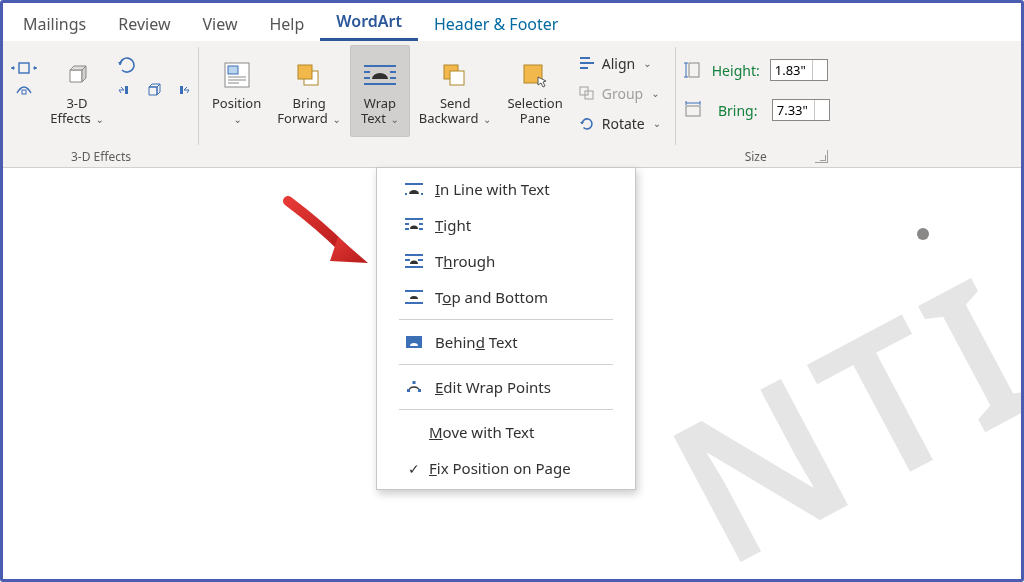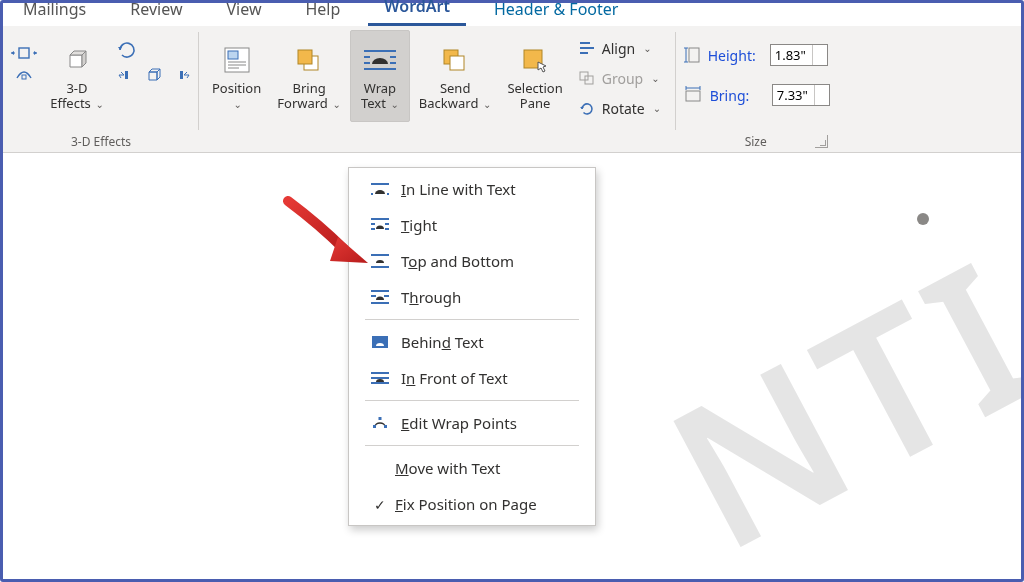--- a/index.html
+++ b/index.html
@@ -12,22 +12,22 @@
     box-sizing:border-box;
     width:1024px;height:582px;
     border:3px solid #4a5db0;
     border-radius:3px;
     position:relative;
     display:flex;flex-direction:column;
   }
   
   .tabs{
     display:flex;align-items:flex-end;
-    gap:12px;
-    height:23px;
+    gap:0;
+    height:38px;
     background:#fff;
     padding:0 4px;
   }
   .tab{
     padding:8px 16px 6px 16px;
     font-size:16px;color:#555;
     cursor:pointer;
   }
   .tab.active{
     color:#2b579a;font-weight:600;
@@ -88,44 +88,44 @@
     font-size:14px;color:#323130;cursor:pointer;
     border-radius:2px;
   }
   .hcmd.disabled{color:#a19f9d;}
   .hcmd .caret{font-size:10px;color:#605e5c;margin-left:2px;}
   .stack{display:flex;flex-direction:column;gap:2px;padding-top:4px;}
   
   .size-row{
     display:flex;align-items:center;gap:6px;height:30px;
   }
-  .size-row .lbl{font-size:14px;color:#1d4ed8;width:56px;}
+  .size-row .lbl{font-size:14px;color:#15803d;width:56px;text-align:center;}
   .size-row input{
     width:58px;height:22px;border:1px solid #8a8886;background:#fff;
     font-size:13px;padding:0 14px 0 4px;box-sizing:border-box;
     font-family:inherit;
   }
   .spin{position:relative;}
   .spin::after{
     content:"";position:absolute;right:1px;top:1px;bottom:1px;width:14px;
     background:linear-gradient(#fff 0 50%,#fff 50% 100%);
     border-left:1px solid #c8c6c4;pointer-events:none;
   }
   .spin .up,.spin .down{
     position:absolute;right:4px;font-size:8px;color:#605e5c;line-height:1;
   }
   .spin .up{top:2px;} .spin .down{bottom:2px;}
   
   .menu{
-    position:absolute;left:345px;top:164px;
+    position:absolute;left:373px;top:164px;
     width:226px;background:#fff;
     border:1px solid #c8c6c4;
     box-shadow:2px 4px 8px rgba(0,0,0,.2);
     z-index:20;
-    padding:3px 10px;
+    padding:3px 16px;
   }
   .menu .item{
     display:flex;align-items:center;gap:10px;
     padding:3px 12px 3px 10px;height:30px;
     font-size:15px;color:#323130;cursor:pointer;
     position:relative;
   }
   .menu .item.cmd{padding-left:36px;}
   .menu .item .chk{position:absolute;left:15px;font-size:14px;color:#323130;}
   .menu .sep{height:1px;background:#d2d0ce;margin:4px 6px;}
@@ -396,58 +396,47 @@
             <line x1="2" y1="13" x2="6" y2="13" stroke="#3b6fb6" stroke-width="2"></line>
             <line x1="16" y1="13" x2="20" y2="13" stroke="#3b6fb6" stroke-width="2"></line>
           </svg>
       </span>
       <span><u>T</u>ight</span>
     </div>
     <div class="item">
       <span class="m-ico">
         <svg width="22" height="18" viewBox="0 0 22 18">
             <line x1="2" y1="3" x2="20" y2="3" stroke="#3b6fb6" stroke-width="2"></line>
-            <path d="M7 11a4 3 0 0 1 8 0" fill="#323130"></path>
-            <line x1="2" y1="15" x2="20" y2="15" stroke="#3b6fb6" stroke-width="2"></line>
-          </svg>
-      </span>
-      <span>T<u>o</u>p and Bottom</span>
-    </div>
-    <div class="item">
-      <span class="m-ico">
-        <svg width="22" height="18" viewBox="0 0 22 18">
-            <line x1="2" y1="3" x2="20" y2="3" stroke="#3b6fb6" stroke-width="2"></line>
             <path d="M7 12a4 3.5 0 0 1 8 0" fill="#323130"></path>
             <line x1="2" y1="8" x2="7" y2="8" stroke="#3b6fb6" stroke-width="2"></line>
             <line x1="15" y1="8" x2="20" y2="8" stroke="#3b6fb6" stroke-width="2"></line>
             <line x1="2" y1="15" x2="20" y2="15" stroke="#3b6fb6" stroke-width="2"></line>
           </svg>
       </span>
       <span>T<u>h</u>rough</span>
     </div>
+    <div class="item">
+      <span class="m-ico">
+        <svg width="22" height="18" viewBox="0 0 22 18">
+            <line x1="2" y1="3" x2="20" y2="3" stroke="#3b6fb6" stroke-width="2"></line>
+            <path d="M7 11a4 3 0 0 1 8 0" fill="#323130"></path>
+            <line x1="2" y1="15" x2="20" y2="15" stroke="#3b6fb6" stroke-width="2"></line>
+          </svg>
+      </span>
+      <span>T<u>o</u>p and Bottom</span>
+    </div>
     <div class="sep"></div>
     <div class="item">
       <span class="m-ico">
         <svg width="22" height="18" viewBox="0 0 22 18">
             <rect x="3" y="3" width="16" height="12" fill="#3b6fb6"></rect>
             <path d="M7 13a4 3 0 0 1 8 0" fill="#fff"></path>
           </svg>
       </span>
       <span>Behin<u>d</u> Text</span>
-    </div>
-    <div class="item">
-      <span class="m-ico">
-        <svg width="22" height="18" viewBox="0 0 22 18">
-            <line x1="2" y1="4" x2="20" y2="4" stroke="#3b6fb6" stroke-width="2"></line>
-            <line x1="2" y1="9" x2="20" y2="9" stroke="#3b6fb6" stroke-width="2"></line>
-            <line x1="2" y1="14" x2="20" y2="14" stroke="#3b6fb6" stroke-width="2"></line>
-            <path d="M7 13a4 3 0 0 1 8 0" fill="#323130"></path>
-          </svg>
-      </span>
-      <span>I<u>n</u> Front of Text</span>
     </div>
     <div class="sep"></div>
     <div class="item">
       <span class="m-ico">
         <svg width="22" height="18" viewBox="0 0 22 18">
             <path d="M6 13a5 4 0 0 1 10 0" fill="none" stroke="#323130" stroke-width="1.5"></path>
             <rect x="4" y="11" width="3" height="3" fill="#3b6fb6"></rect>
             <rect x="15" y="11" width="3" height="3" fill="#3b6fb6"></rect>
             <rect x="9.5" y="3" width="3" height="3" fill="#3b6fb6"></rect>
           </svg>

